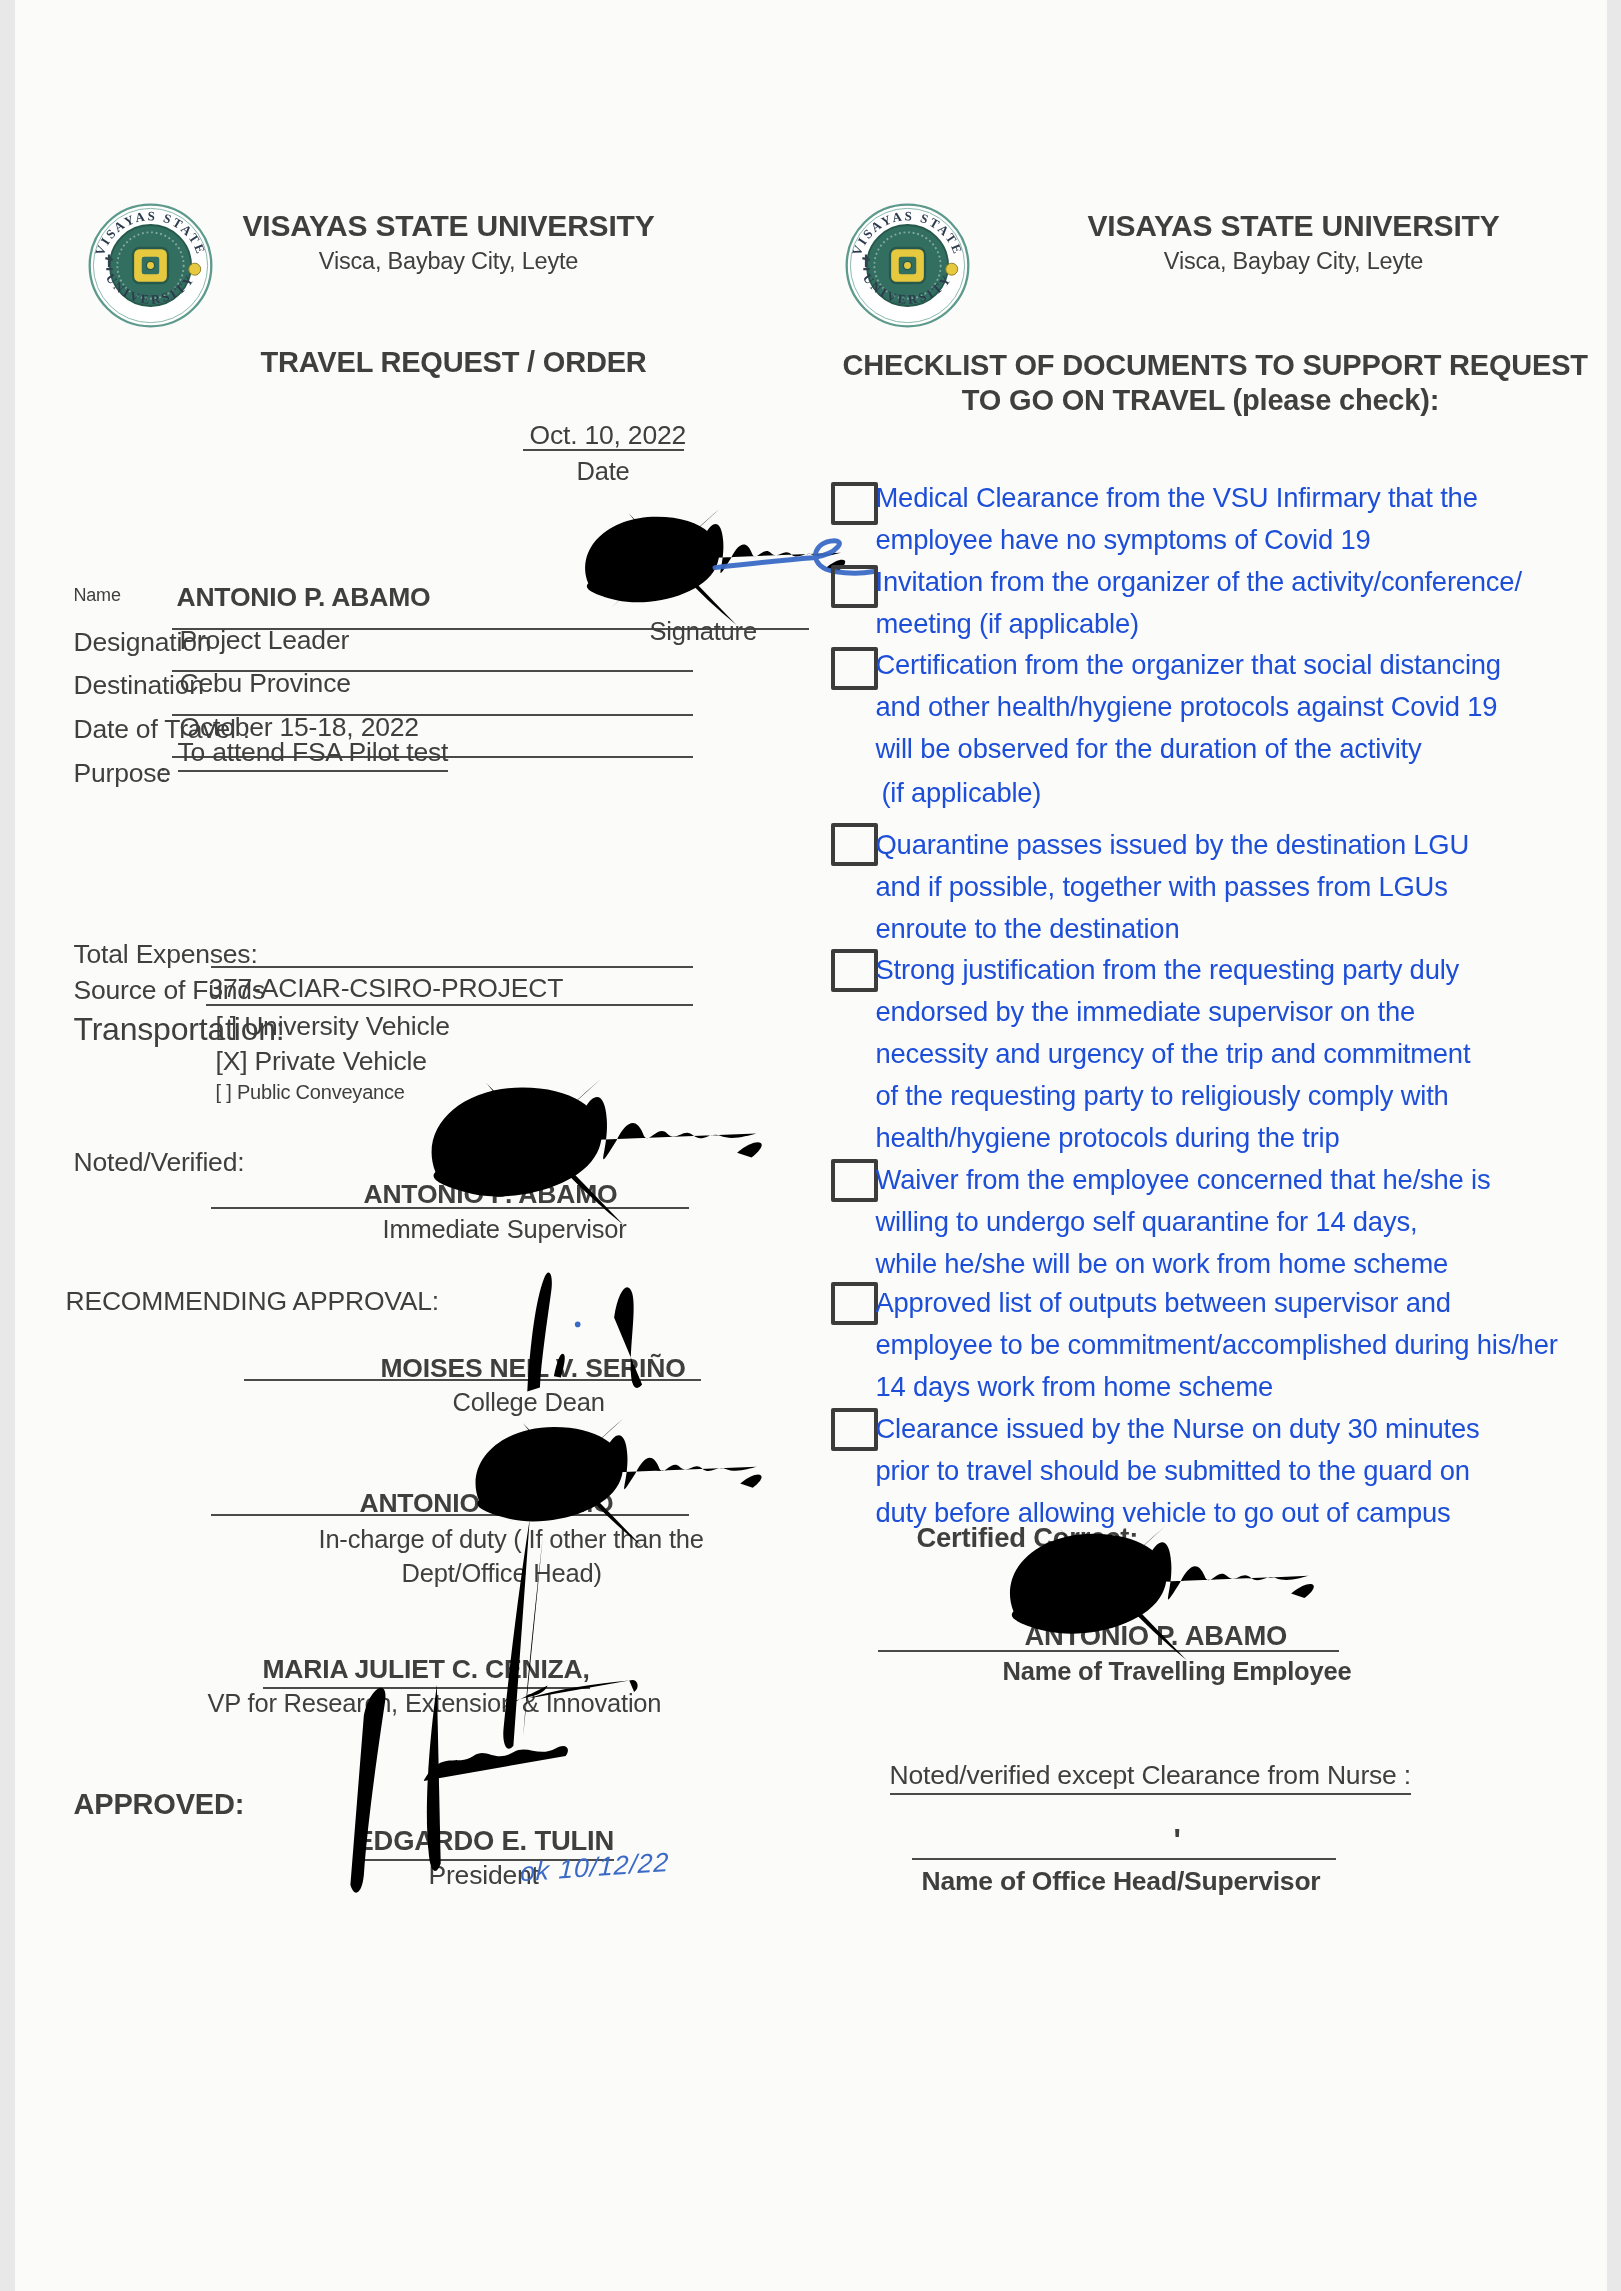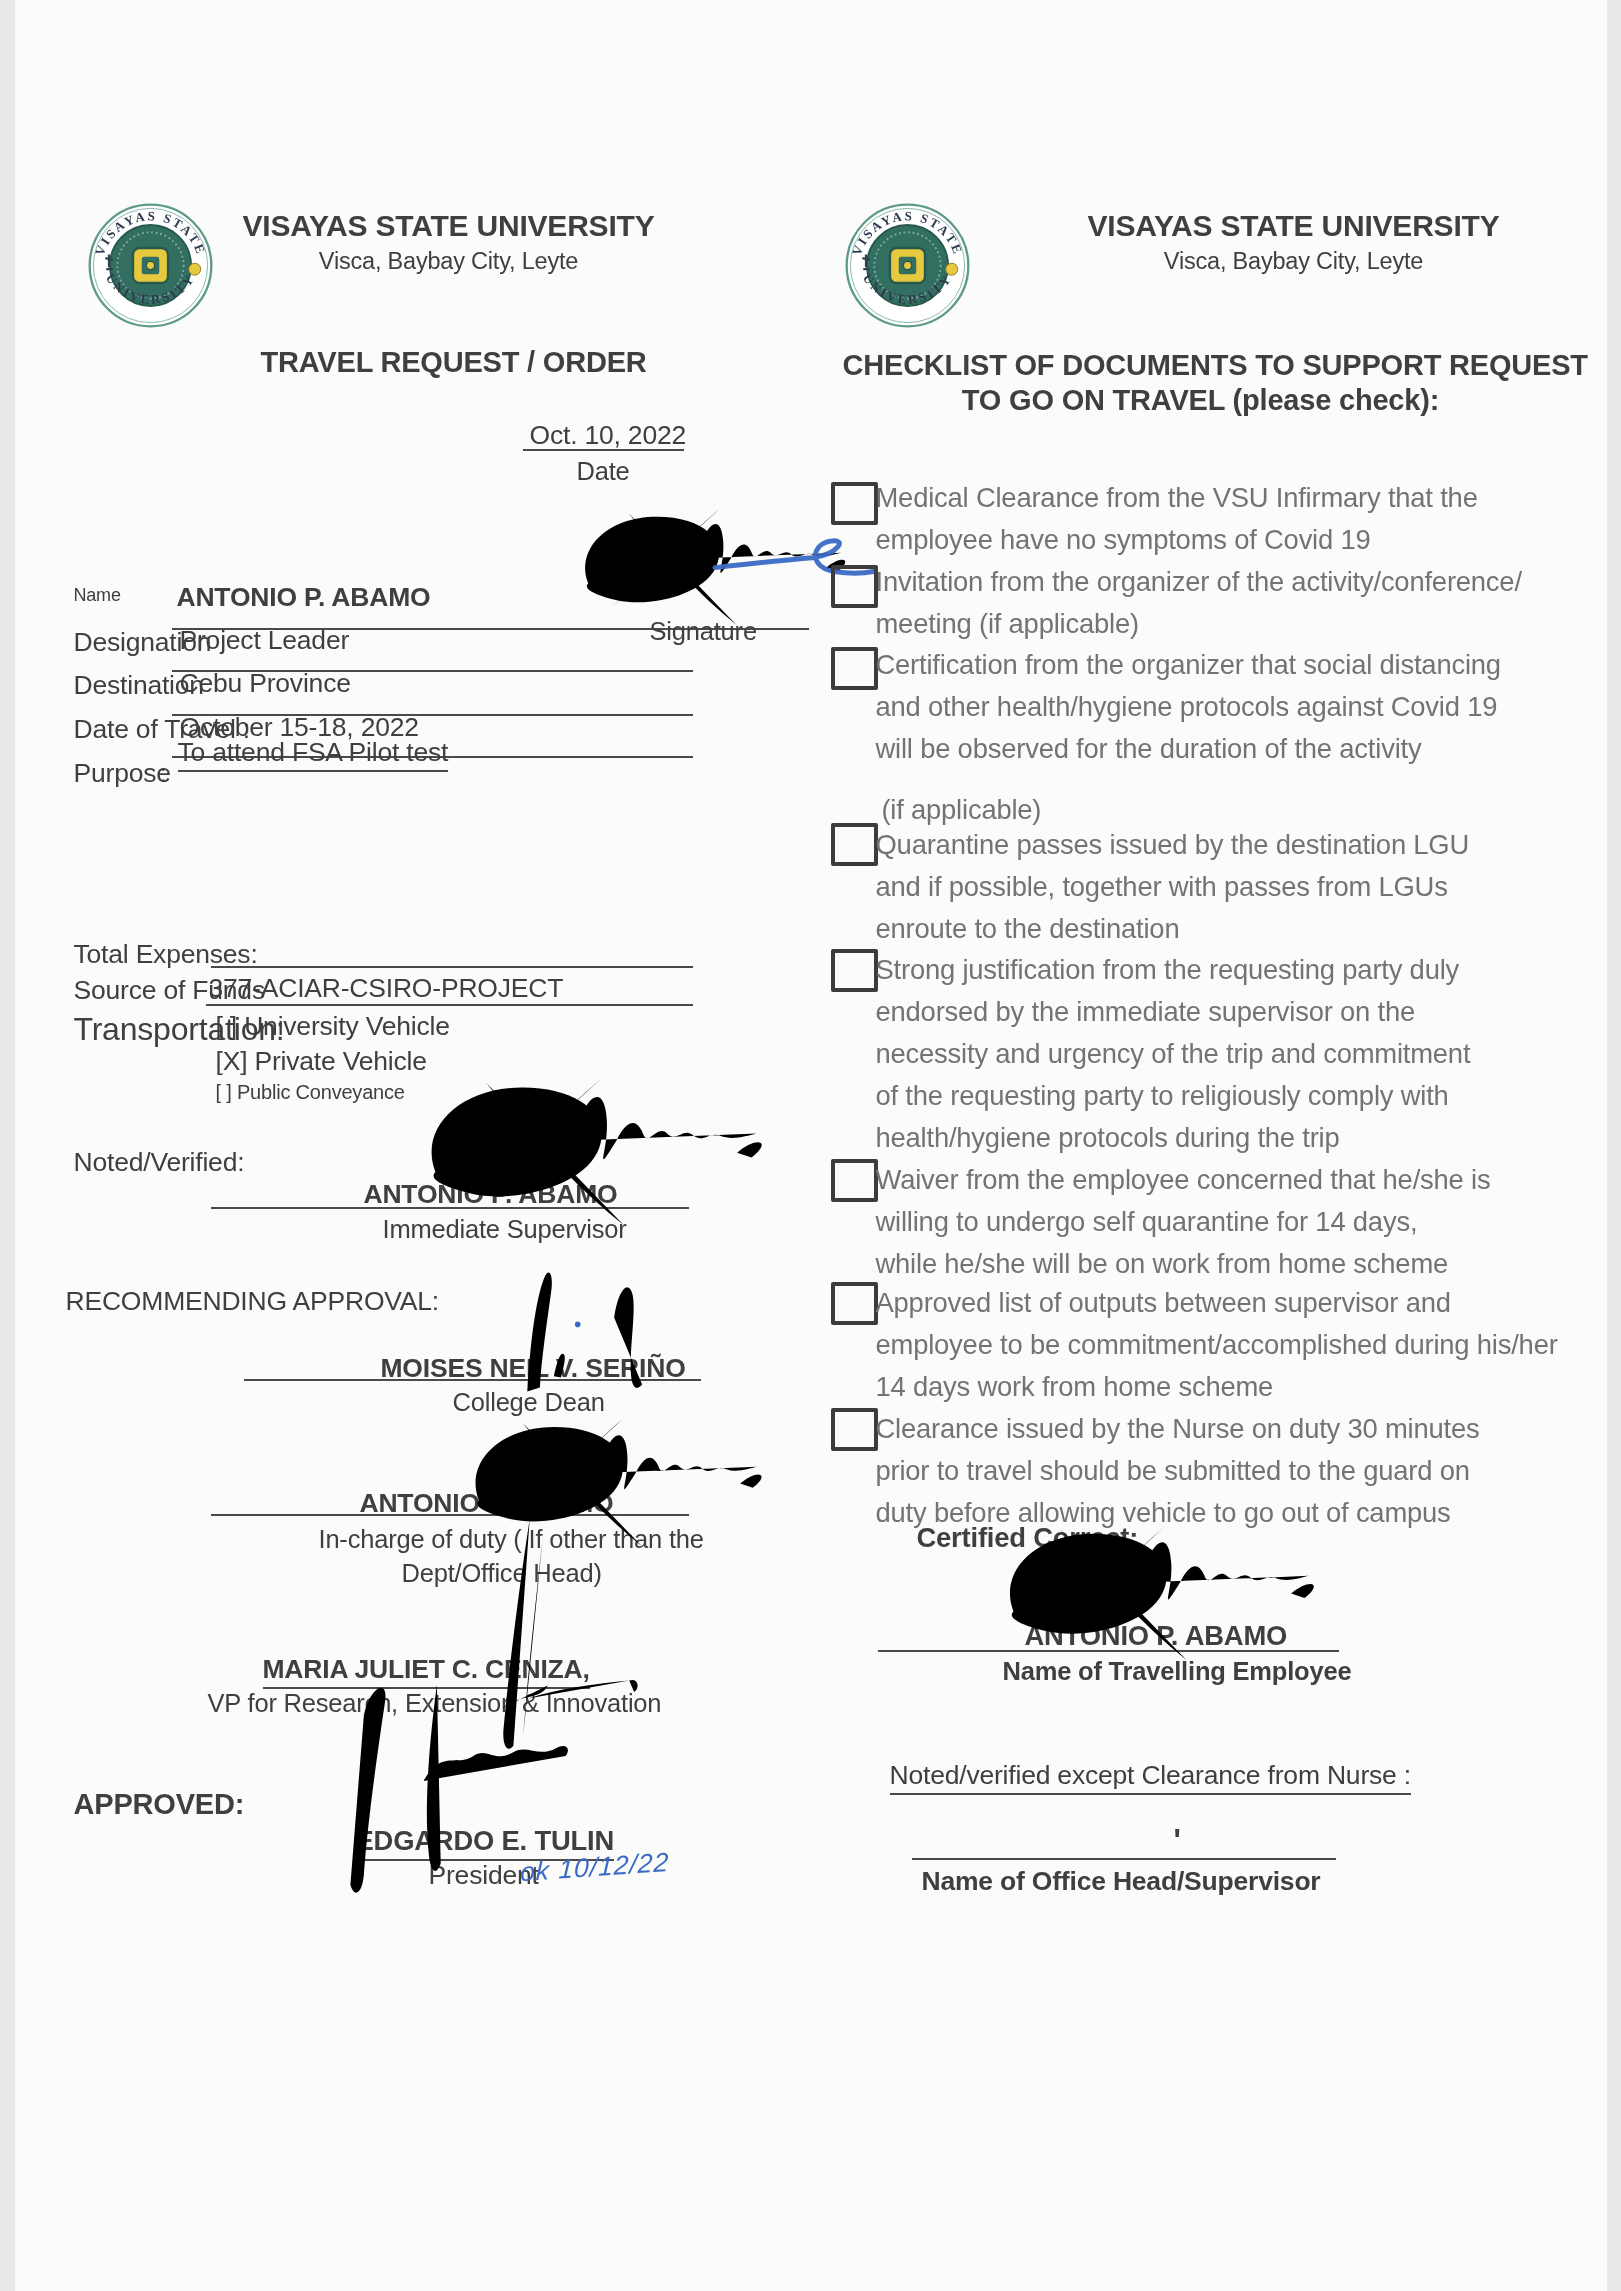--- a/index.html
+++ b/index.html
@@ -6,22 +6,22 @@
   #paper{
     position:relative;width:1592px;height:2292px;margin:0 auto;
     background:#fbfbf9;overflow:hidden;
     font-family:"Liberation Sans",sans-serif;color:#3b3b3b;
   }
   .t{position:absolute;white-space:nowrap;color:#3f3f3f;letter-spacing:-0.2px;line-height:1.15;}
   .b{font-weight:bold;}
   .c{text-align:center;}
   .hl{position:absolute;height:0;border-top:2.9px solid #4a4a4a;}
   .cbx{position:absolute;width:39px;height:35px;border:4.9px solid #3c3c3c;border-radius:2px;background:transparent;}
-  .item{position:absolute;left:861px;width:696px;font-size:27.4px;line-height:42px;color:#737373;letter-spacing:-0.2px;}
-  .gap{margin-top:19px;}
+  .item{position:absolute;left:861px;width:696px;font-size:27.4px;line-height:42px;color:#1d4ed8;letter-spacing:-0.2px;}
+  .gap{margin-top:2px;}
   .sig{position:absolute;pointer-events:none;}
   .sig path{fill:none;stroke:#3b6ac6;stroke-width:5;stroke-linecap:round;stroke-linejoin:round;opacity:.95;}
   .hand{position:absolute;color:#3b6ac6;font-style:italic;font-size:26.5px;transform:rotate(-4deg) skewX(-6deg);letter-spacing:1px;white-space:nowrap;}
   .ub{border-bottom:2.9px solid #4a4a4a;padding-bottom:2.9px;}
 </style>
 </head>
 <body>
 
 <div id="paper">
 

